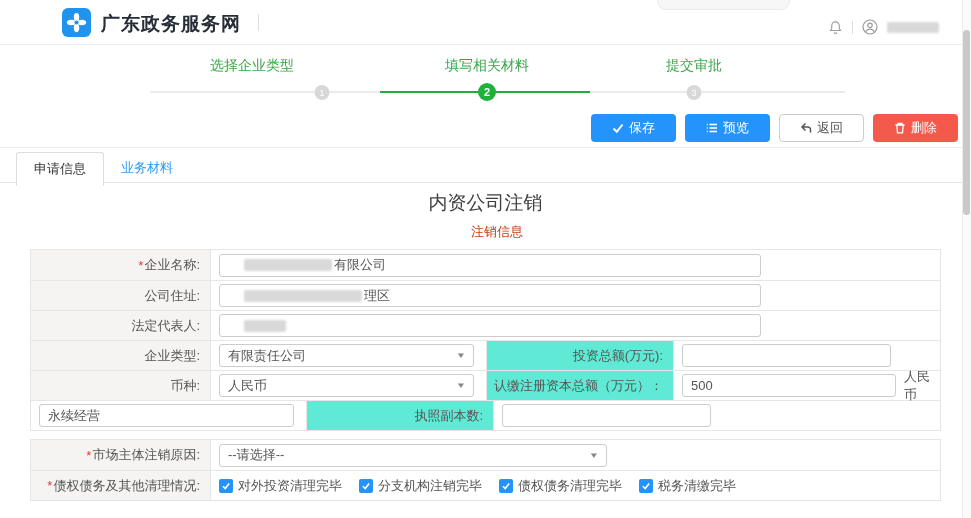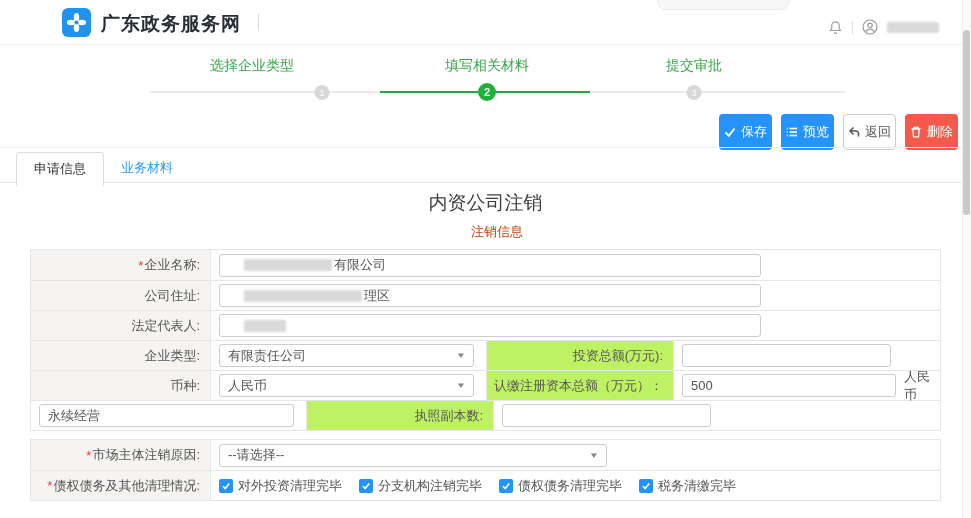--- a/index.html
+++ b/index.html
@@ -28,21 +28,21 @@
   .step-label { position:absolute; top:11px; transform:translateX(-50%); font-size:14px; color:#3ba64a; }
   .step-line { position:absolute; top:45px; left:150px; width:695px; height:2px; background:#ebebeb; }
   .step-line-green { position:absolute; top:45px; left:380px; width:210px; height:2px; background:#21ad3e; }
   .step-dot { position:absolute; top:39px; width:15px; height:15px; border-radius:50%;
     background:#d8d8d8; color:#fff; font-size:9px; display:flex; align-items:center;
     justify-content:center; transform:translateX(-50%); }
   .step-dot.active { top:37px; width:18px; height:18px; background:#1fb23a; font-size:11px; font-weight:bold; }
 
   
   .toolbar { position:absolute; top:114px; right:13px; display:flex; gap:9px; }
-  .btn { height:36px; padding:0 4px; border-radius:4px; font-size:13px; display:flex;
+  .btn { height:28px; padding:0 20px; border-radius:4px; font-size:13px; display:flex;
     align-items:center; gap:5px; cursor:pointer; border:1px solid transparent; }
   .btn-blue { background:#2593fc; color:#fff; }
   .btn-plain { background:#fff; color:#555; border-color:#ccc; }
   .btn-red { background:#f45a4b; color:#fff; }
   .divider1 { position:absolute; top:147px; left:0; right:0; height:1px; background:#ececec; }
 
   
   .tabline { position:absolute; top:182px; left:0; right:0; height:1px; background:#e6e6e6; }
   .tabs { position:absolute; top:152px; left:16px; display:flex; z-index:2; }
   .tab { height:31px; padding:16px 17px; display:flex; align-items:center; font-size:13px; cursor:pointer; }
@@ -52,21 +52,21 @@
 
   
   .content { position:absolute; top:183px; left:0; right:0; }
   .page-title { margin-top:7px; text-align:center; font-size:19px; color:#404040; }
   .section-title { margin-top:7px; text-align:center; font-size:13px; color:#c2410c;margin-left:23px; }
   .tbl { margin:8px 30px 0 30px; border:1px solid #e6e6e6; }
   .trow { display:flex; height:30px; border-top:1px solid #e6e6e6; }
   .trow:first-child { border-top:none; }
   .lcell { width:180px; background:#f5f4f2; border-right:1px solid #e6e6e6; display:flex;
     align-items:center; justify-content:flex-end; padding-right:10px; font-size:13px; color:#555; }
-  .lcell2 { width:188px; background:#bef264; border-left:1px solid #e6e6e6;
+  .lcell2 { width:188px; background:#5eead4; border-left:1px solid #e6e6e6;
     border-right:1px solid #e6e6e6; display:flex; align-items:center; justify-content:flex-end;
     padding-right:10px; font-size:13px; color:#555; }
   .fcell { flex:1; display:flex; align-items:center; padding-left:8px; background:#fff; gap:8px; }
   .fcell-half { width:275px; display:flex; align-items:center; padding-left:8px; background:#fff; }
   .req { color:#e23c39; margin-right:1px; font-size:13px; }
   .ibox, .inp { height:23px; border:1px solid #ccc; border-radius:3px; background:#fff;
     font-size:13px; color:#555; }
   .inp { padding:0 8px; outline:none; font-family:inherit; }
   .ibox { display:flex; align-items:center; padding:0 8px; gap:2px; }
   .w-full { width:542px;padding-left:24px; } .w-half { width:255px; } .w-right { width:209px; } .w-cap { width:230px; }

